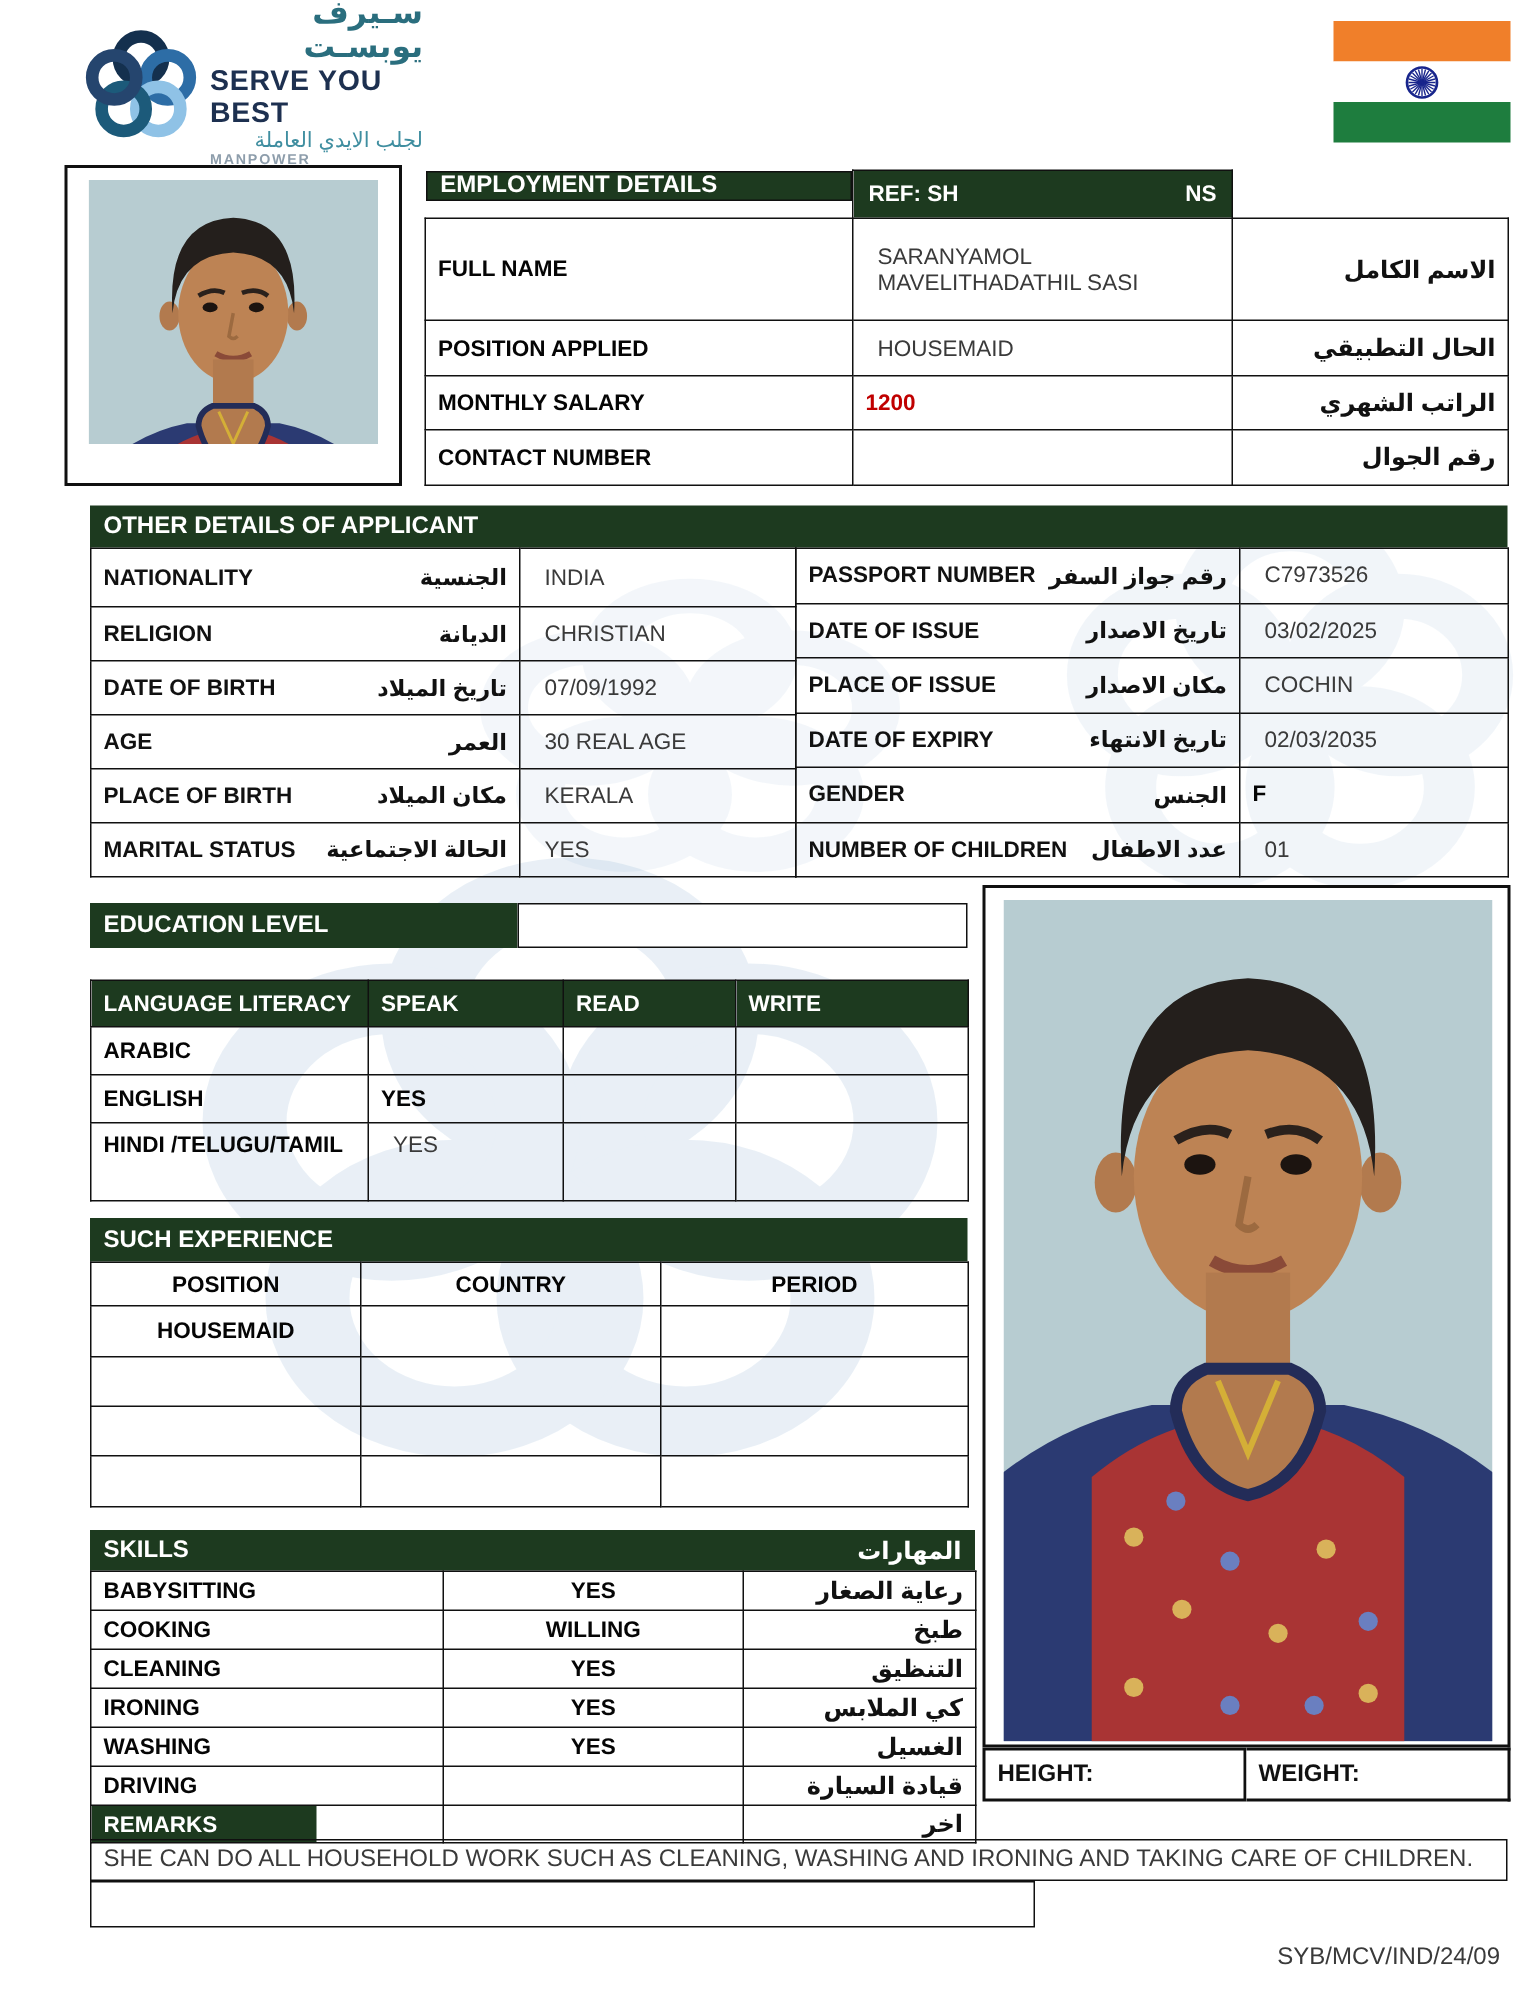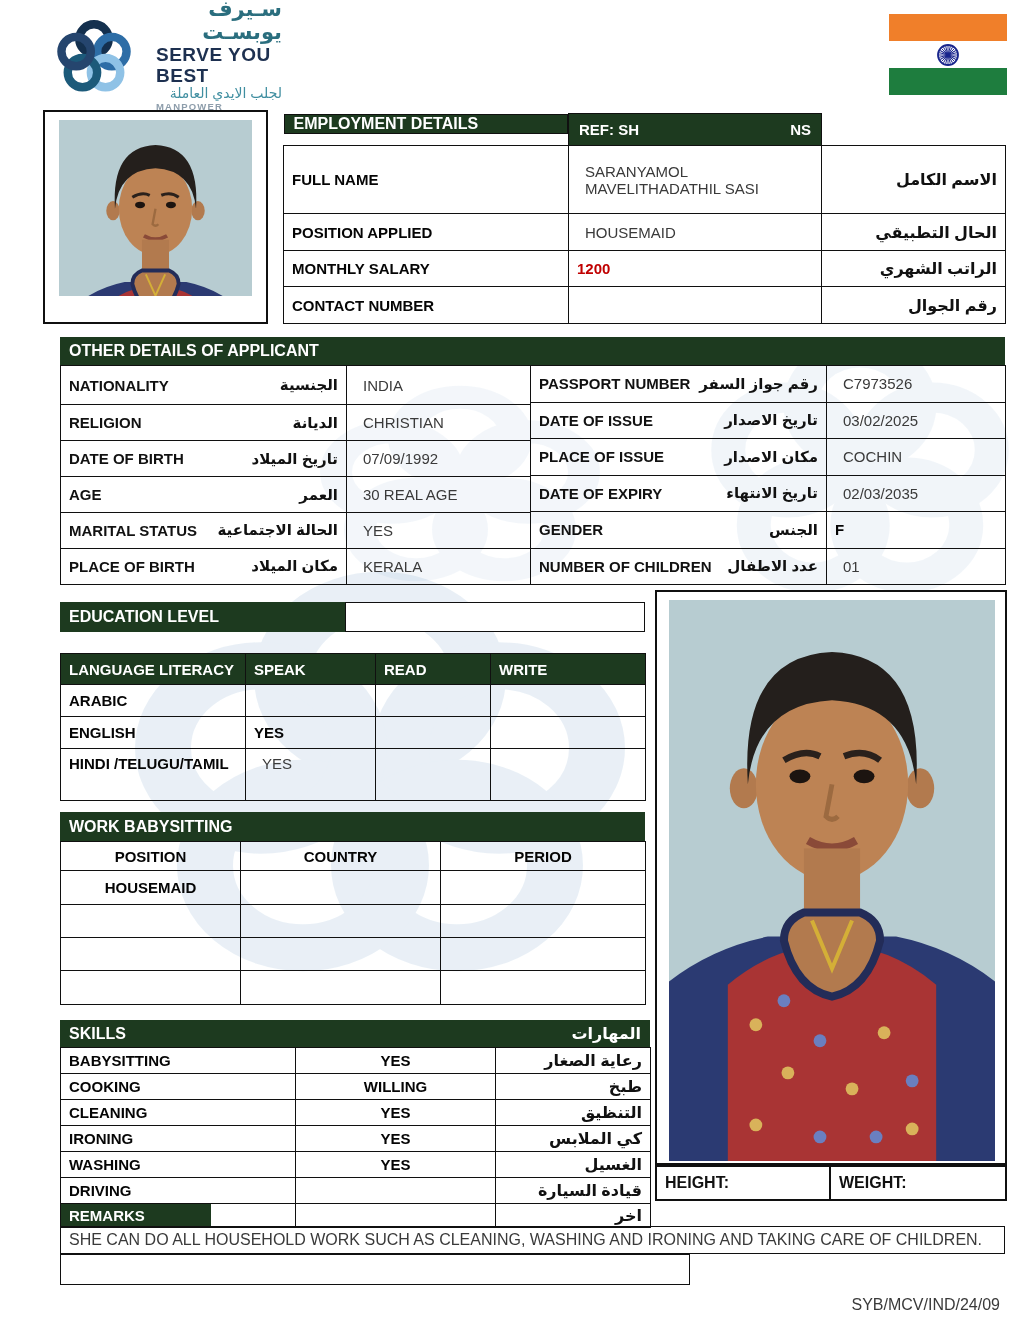--- a/index.html
+++ b/index.html
@@ -70,21 +70,21 @@
 <svg class="abs wm" style="left:300px;top:380px;width:320px;height:230px;opacity:.08" viewBox="0 0 80 80" preserveAspectRatio="none">
   <g fill="none" stroke="#6f9cc6" stroke-width="8">
     <circle cx="40" cy="20" r="14"></circle>
       <circle cx="57" cy="32" r="14"></circle>
       <circle cx="51" cy="52" r="14"></circle>
     <circle cx="29" cy="52" r="14"></circle>
       <circle cx="23" cy="32" r="14"></circle>
   </g>
 </svg>
 
-<div class="abs" style="left:52px;top:16px;width:230px;height:88px;display:flex;gap:20px;align-items:center;">
+<div class="abs" style="left:52px;top:16px;width:230px;height:88px;display:flex;gap:4px;align-items:center;">
   <svg style="width:84px;height:84px;flex:0 0 auto;" viewBox="0 0 80 80">
     <g fill="none" stroke-width="8">
       <circle cx="40" cy="20" r="14" stroke="#14304e"></circle>
       <circle cx="57" cy="32" r="14" stroke="#2d6da6"></circle>
       <circle cx="51" cy="52" r="14" stroke="#8fc2e6"></circle>
       <circle cx="29" cy="52" r="14" stroke="#1c5a7a"></circle>
       <circle cx="23" cy="32" r="14" stroke="#25456e"></circle>
     </g>
   </svg>
   <div class="logotxt">
@@ -241,34 +241,34 @@
             <span class="lblcell">
               <span class="en">AGE</span>
               <span class="arr">العمر</span>
             </span>
           </td>
         <td class="val">30 REAL AGE</td>
         </tr>
     <tr>
           <td style="padding:2px 8px;">
             <span class="lblcell">
+              <span class="en">PLACE OF BIRTH</span>
+              <span class="arr">مكان الميلاد</span>
+            </span>
+          </td>
+        <td class="val">KERALA</td>
+        </tr>
+    <tr>
+          <td style="padding:2px 8px;">
+            <span class="lblcell">
               <span class="en">MARITAL STATUS</span>
               <span class="arr">الحالة الاجتماعية</span>
             </span>
           </td>
         <td class="val">YES</td>
-        </tr>
-    <tr>
-          <td style="padding:2px 8px;">
-            <span class="lblcell">
-              <span class="en">PLACE OF BIRTH</span>
-              <span class="arr">مكان الميلاد</span>
-            </span>
-          </td>
-        <td class="val">KERALA</td>
         </tr>
   </tbody>
     </table>
 </div>
 
 <div class="abs" style="left:530px;top:365px;width:475px;height:220px;">
   <table>
     <colgroup>
         <col style="width:296px">
         <col style="width:179px">
@@ -365,21 +365,21 @@
     <tr style="height:52px;">
       <td class="lbl" style="vertical-align:top;padding-top:6px;">HINDI /TELUGU/TAMIL</td>
       <td class="val" style="vertical-align:top;padding-top:6px;">YES</td>
       <td></td>
       <td></td>
     </tr>
   </tbody>
     </table>
 </div>
 
-<div class="abs greenbar" style="left:60px;top:812px;width:585px;height:29px;">WORK BABYSITTING</div>
+<div class="abs greenbar" style="left:60px;top:812px;width:585px;height:29px;">SUCH EXPERIENCE</div>
 <div class="abs" style="left:60px;top:841px;width:585px;height:163px;">
   <table>
     <colgroup>
         <col style="width:180px">
         <col style="width:200px">
         <col style="width:205px">
       </colgroup>
     <tbody>
         <tr style="height:29px;">
       <td class="lbl center">POSITION</td>

